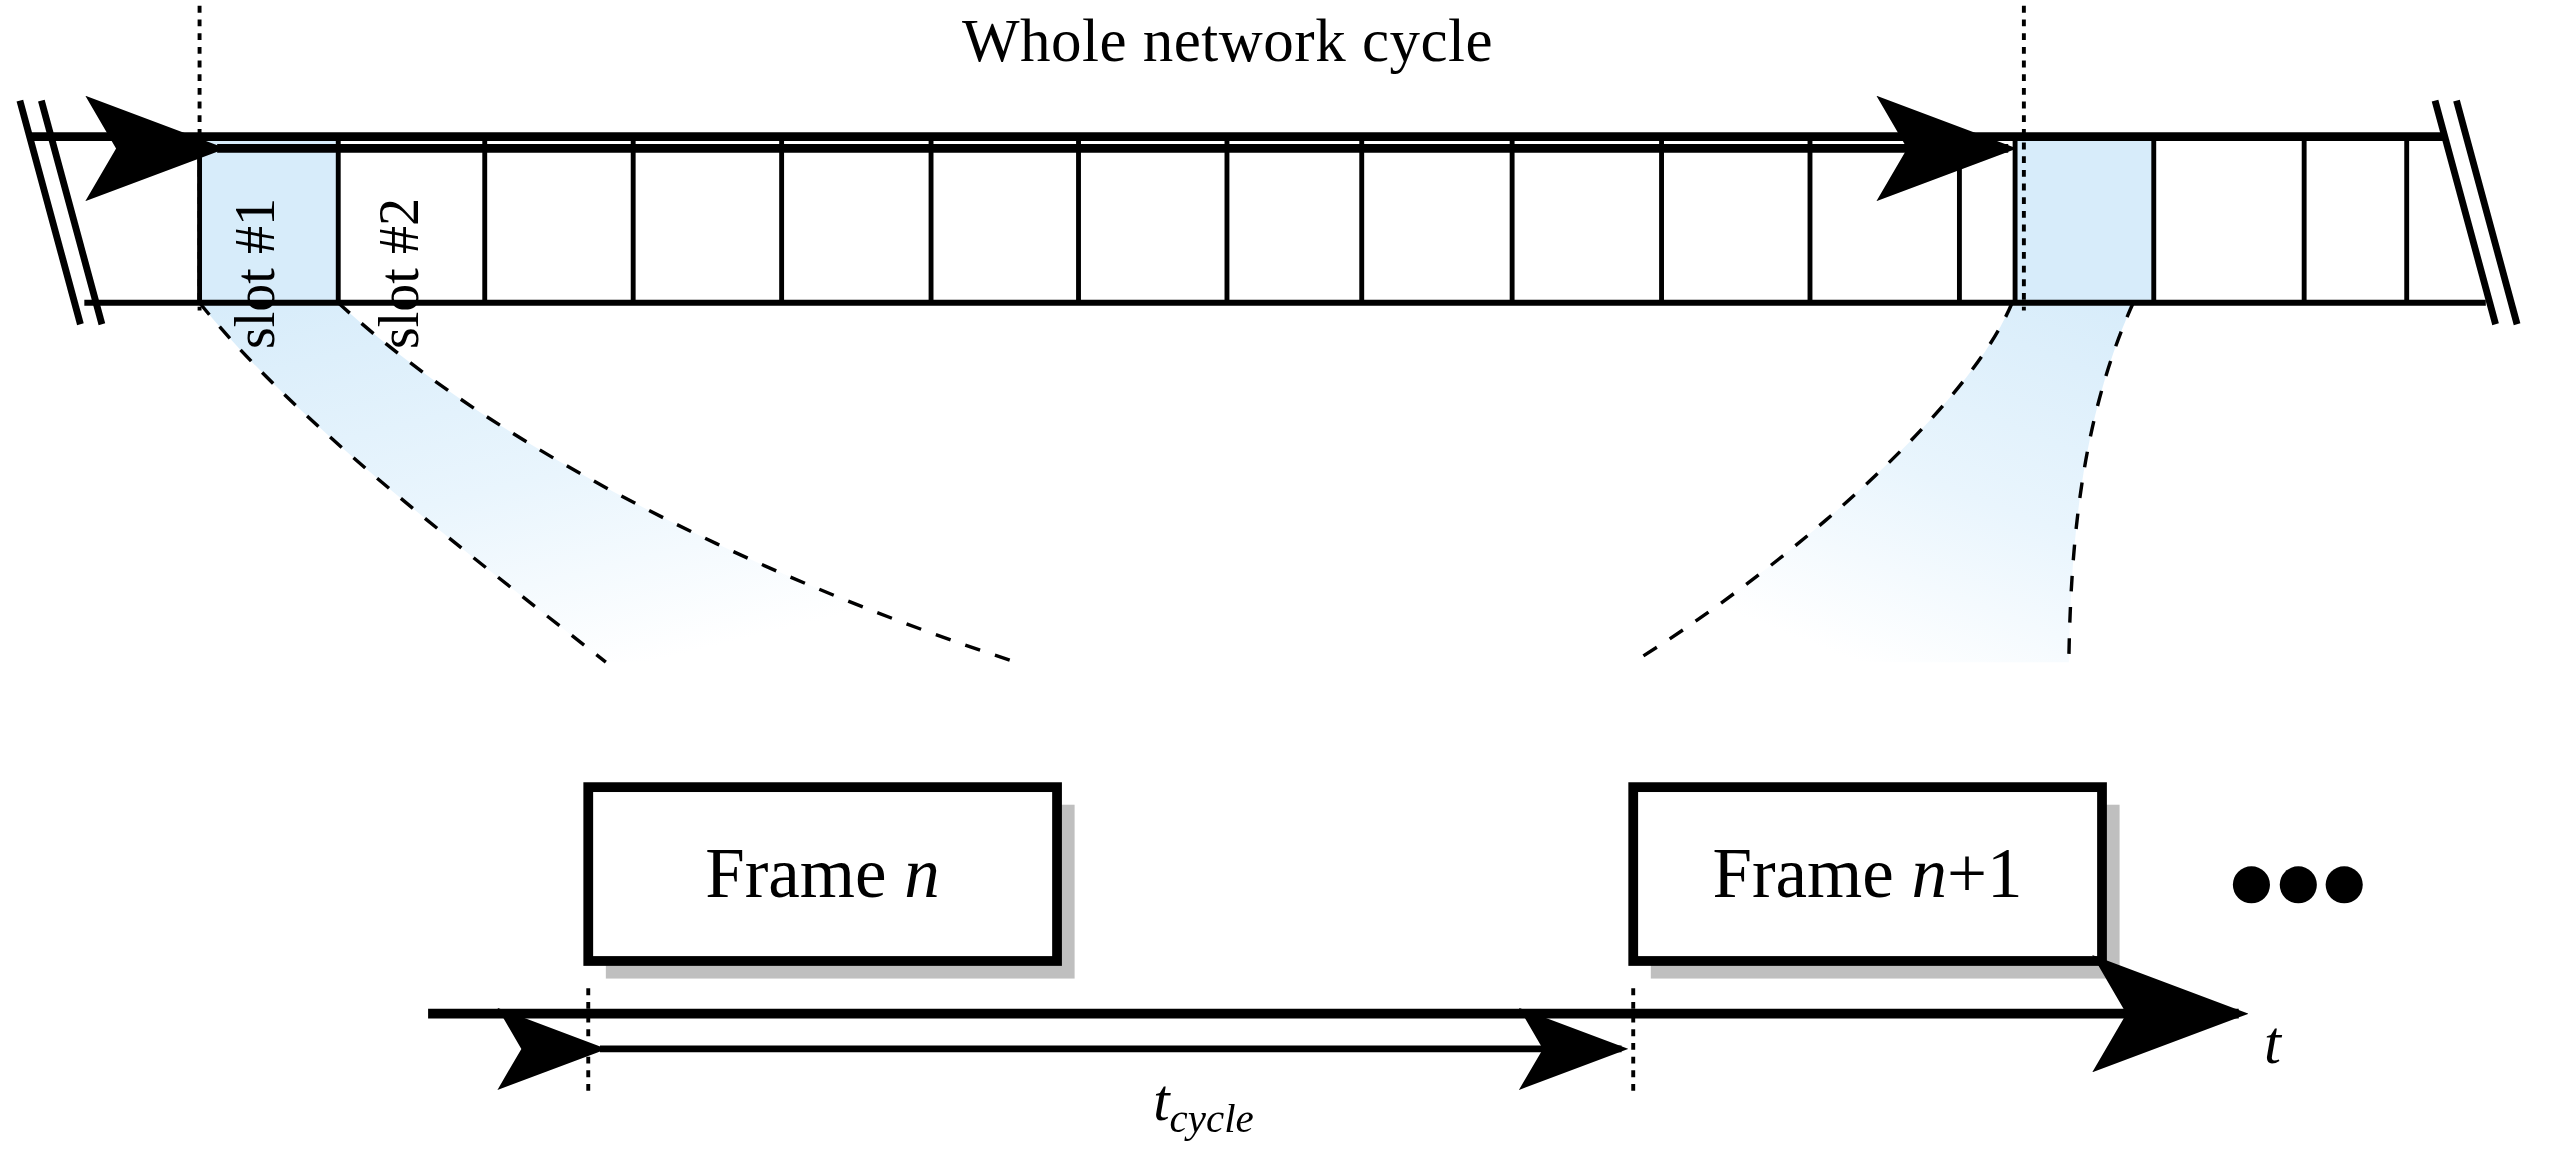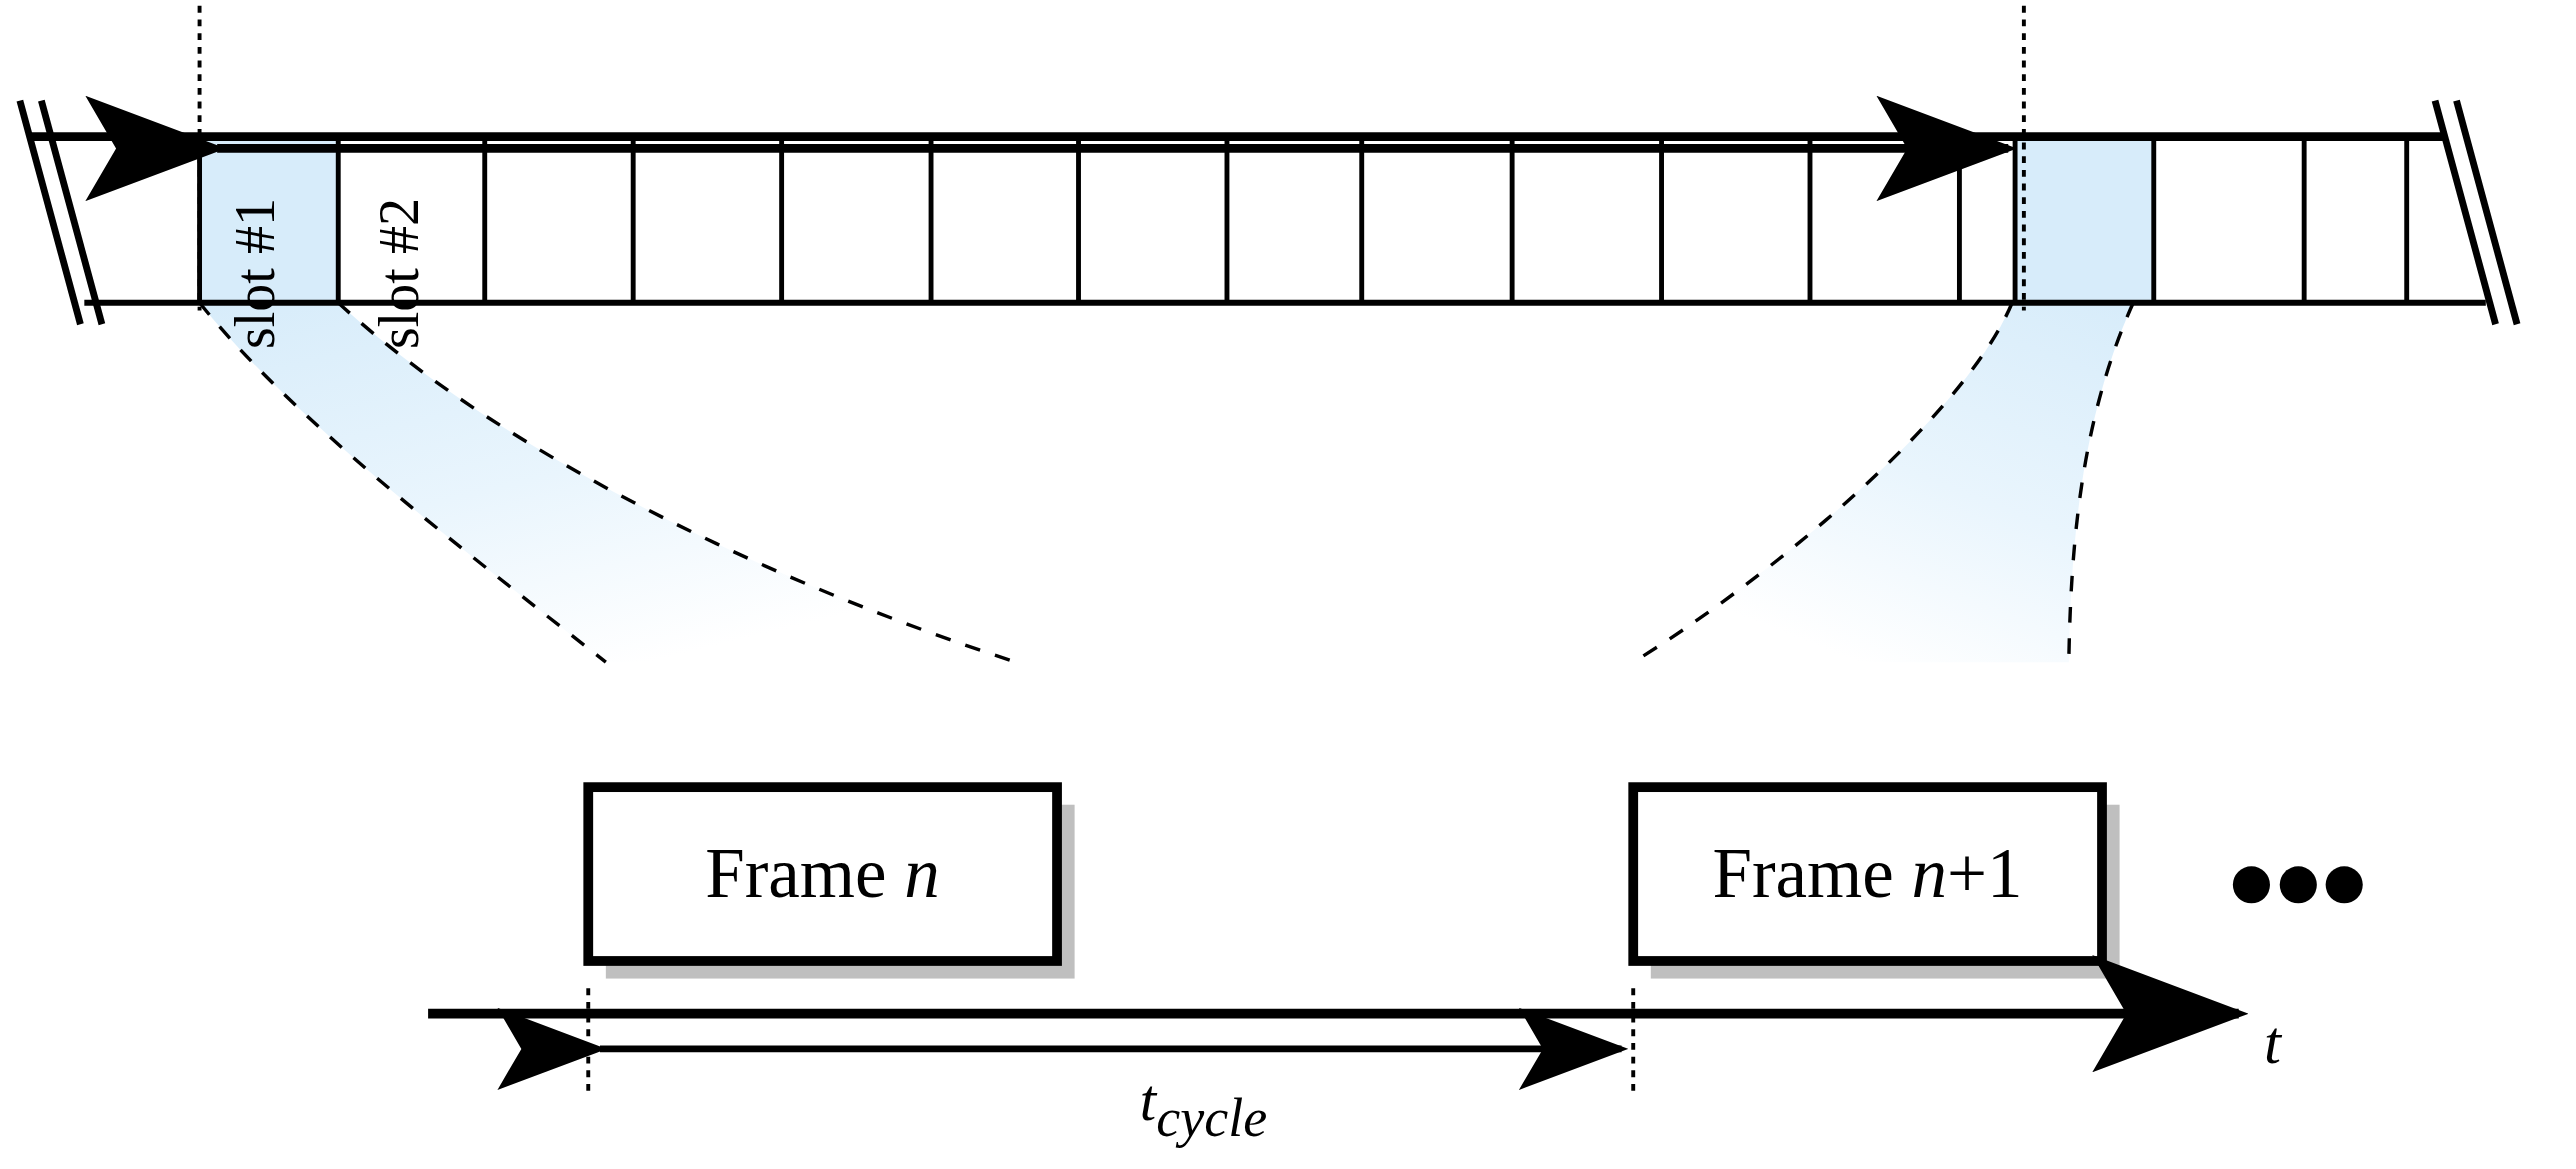--- a/index.html
+++ b/index.html
@@ -32,21 +32,21 @@
     position:absolute;width:100%;text-align:center;
     font-size:71px;line-height:1;
   }
   .frame-cap i{font-style:italic;}
 
   
   #tcycle-label{
     left:1047px;top:1071px;width:313px;text-align:center;
     font-size:59px;font-style:italic;
   }
-  #tcycle-label sub{font-size:54px;font-style:italic;vertical-align:-0.30em;}
+  #tcycle-label sub{font-size:41px;font-style:italic;vertical-align:-0.30em;}
 
   
   #axis-t{
     left:2264px;top:1012px;font-size:61px;font-style:italic;
   }
 </style>
 </head>
 <body>
 
 <div id="stage">
@@ -164,20 +164,21 @@
       <line x1="614" y1="1074" x2="1660" y2="1074" stroke="#000" stroke-width="7" marker-start="url(#arrHeadLs)" marker-end="url(#arrHeadRs)"></line>
     </g>
 
     <g fill="#000">
       <circle cx="2305" cy="906" r="19"></circle>
       <circle cx="2353" cy="906" r="19"></circle>
       <circle cx="2400" cy="906" r="19"></circle>
     </g>
   </svg>
 
+  <div class="lbl" id="cycle-title">Whole network cycle</div>
 
   <div class="slot-label" style="left:283px; top:293px;">slot #1</div>
 
   <div class="slot-label" style="left:427px; top:293px;">slot #2</div>
 
   <div style="position:absolute;left:588px;top:787px;width:469px;height:174px;">
     <div class="frame-cap" style="top:51px;">
       <span>Frame </span><i>n</i><span></span>
     </div>
   </div>

